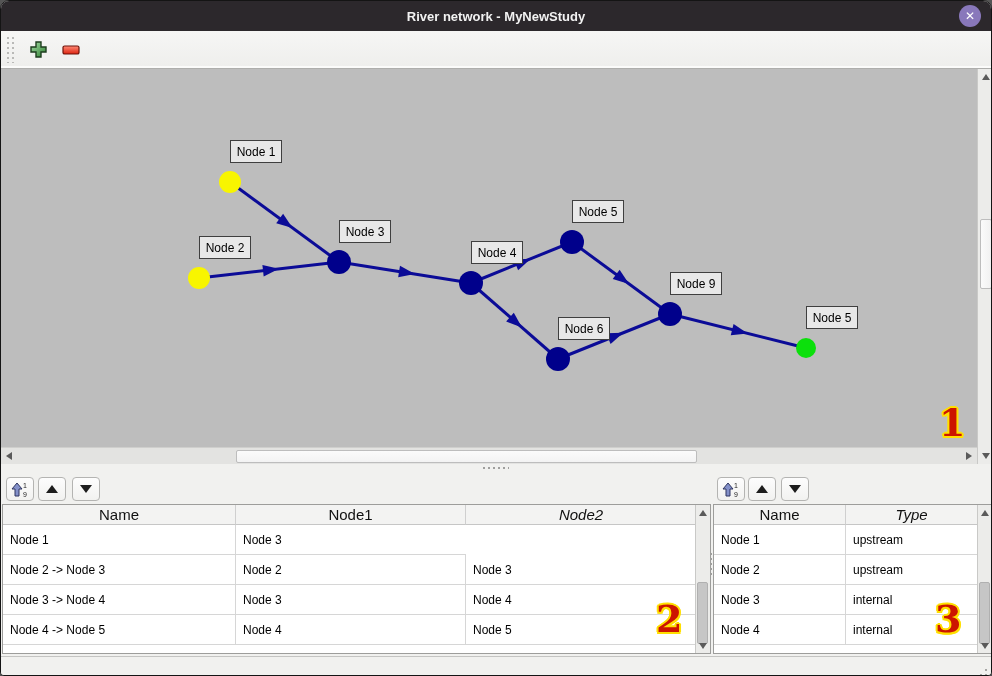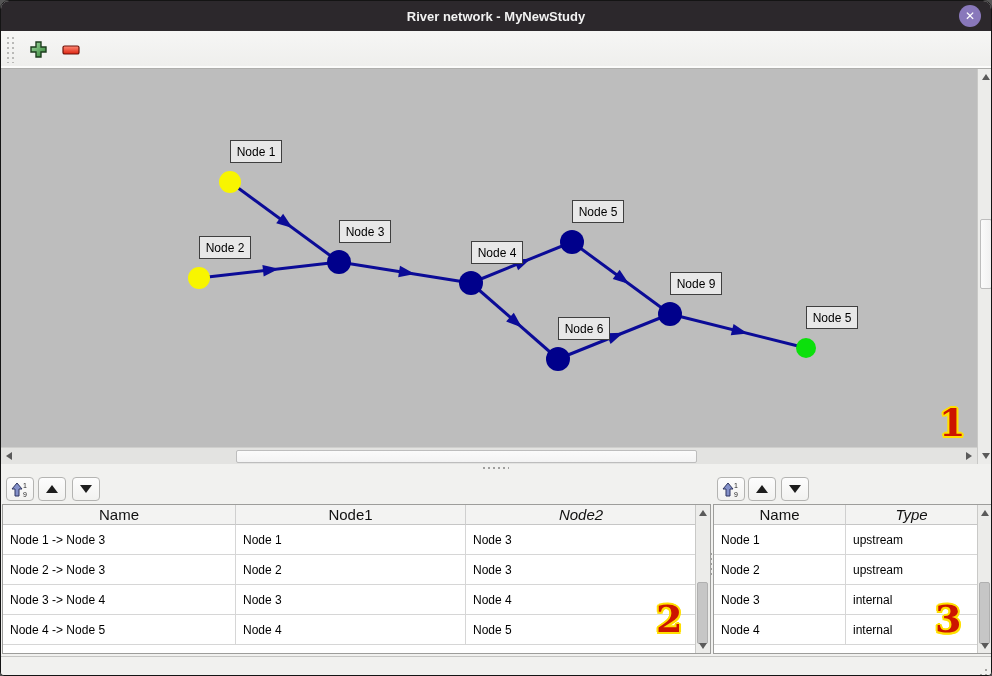--- a/index.html
+++ b/index.html
@@ -253,21 +253,20 @@
 
   <div class="table" style="left:1px;width:709px;">
     <div class="tmain">
       <div class="thead cols-reaches">
           <div class="th">Name</div>
           <div class="th">Node1</div>
           <div class="th">Node2</div>
         </div>
       <div class="tbody">
           <div class="tr cols-reaches">
-            <div class="td">Node 1 -&gt; Node 3</div>
             <div class="td">Node 1</div>
             <div class="td">Node 3</div>
           </div>
           <div class="tr cols-reaches">
             <div class="td">Node 2 -&gt; Node 3</div>
             <div class="td">Node 2</div>
             <div class="td">Node 3</div>
           </div>
           <div class="tr cols-reaches">
             <div class="td">Node 3 -&gt; Node 4</div>

